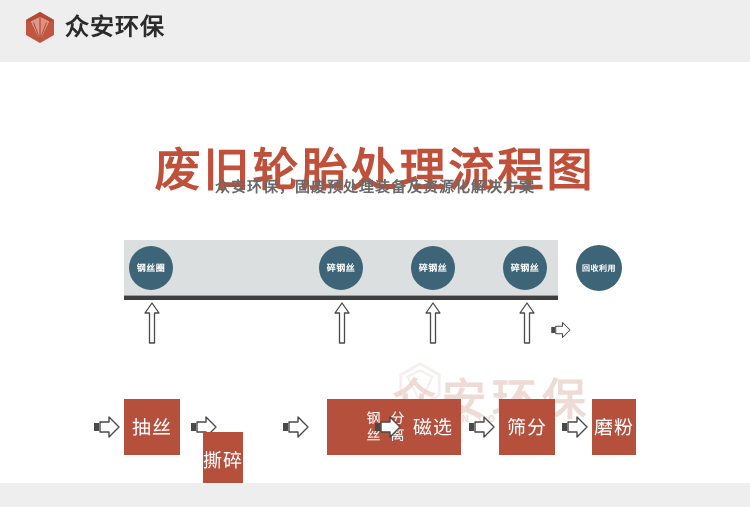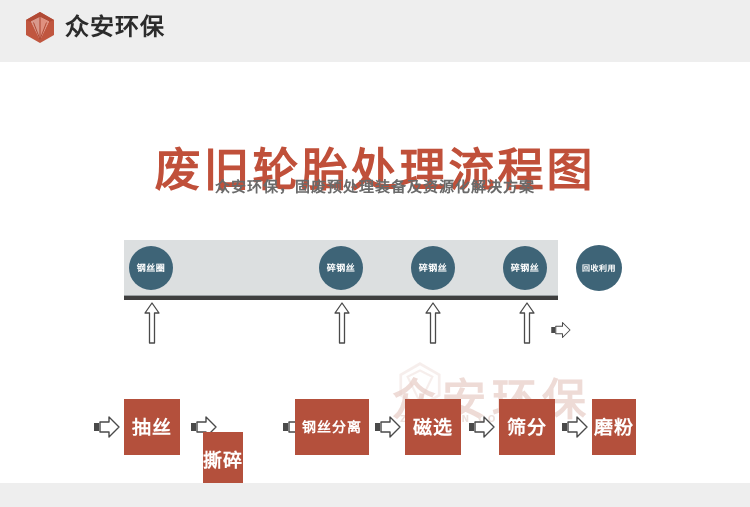--- a/index.html
+++ b/index.html
@@ -113,21 +113,21 @@
     color:#ffffff;
     display:flex;flex-direction:column;align-items:center;justify-content:center;
     font-size:15px;font-weight:bold;line-height:20px;letter-spacing:1px;
   }
   .pbox{
     position:absolute;top:337px;height:56px;
     background:#b4503c;
     color:#ffffff;
     display:flex;align-items:center;justify-content:center;
     text-align:center;
-    font-size:19px;font-weight:bold;line-height:21px;letter-spacing:1px;
+    font-size:19px;font-weight:normal;line-height:21px;letter-spacing:1px;
   }
   .pbox.two-line{font-size:14px;line-height:17px;}
 
   
   .rarrow{
     position:absolute;top:353px;width:26px;height:24px;
   }
   .rarrow.small{top:259px;width:20px;height:18px;}
 
   .nowrap{white-space:nowrap;}
@@ -219,21 +219,21 @@
           <rect x="0" y="8" width="5" height="8" fill="#4a4a4a"></rect>
           <path d="M6 7 L15 7 L15 2 L25 12 L15 22 L15 17 L6 17 Z" fill="#ffffff" stroke="#4a4a4a" stroke-width="1.4" stroke-linejoin="round"></path>
         </svg></div>
       <div class="pbox" style="left: 203px; width: 40px; margin-top: 33px;">
         <span style="display: block;">撕碎</span>
       </div>
       <div class="rarrow" style="left: 283px;"><svg width="26" height="24" viewBox="0 0 26 24" aria-hidden="true">
           <rect x="0" y="8" width="5" height="8" fill="#4a4a4a"></rect>
           <path d="M6 7 L15 7 L15 2 L25 12 L15 22 L15 17 L6 17 Z" fill="#ffffff" stroke="#4a4a4a" stroke-width="1.4" stroke-linejoin="round"></path>
         </svg></div>
-      <div class="pbox two-line" style="left: 295px; width: 74px;">
+      <div class="pbox two-line" style="left: 327px; width: 48px; padding-left: 35px;">
         <span style="display: block;">钢丝</span>
         <span style="display: block;">分离</span>
       </div>
       <div class="rarrow" style="left: 375px;"><svg width="26" height="24" viewBox="0 0 26 24" aria-hidden="true">
           <rect x="0" y="8" width="5" height="8" fill="#4a4a4a"></rect>
           <path d="M6 7 L15 7 L15 2 L25 12 L15 22 L15 17 L6 17 Z" fill="#ffffff" stroke="#4a4a4a" stroke-width="1.4" stroke-linejoin="round"></path>
         </svg></div>
       <div class="pbox" style="left: 405px; width: 56px;">
         <span style="display: block;">磁选</span>
       </div>

